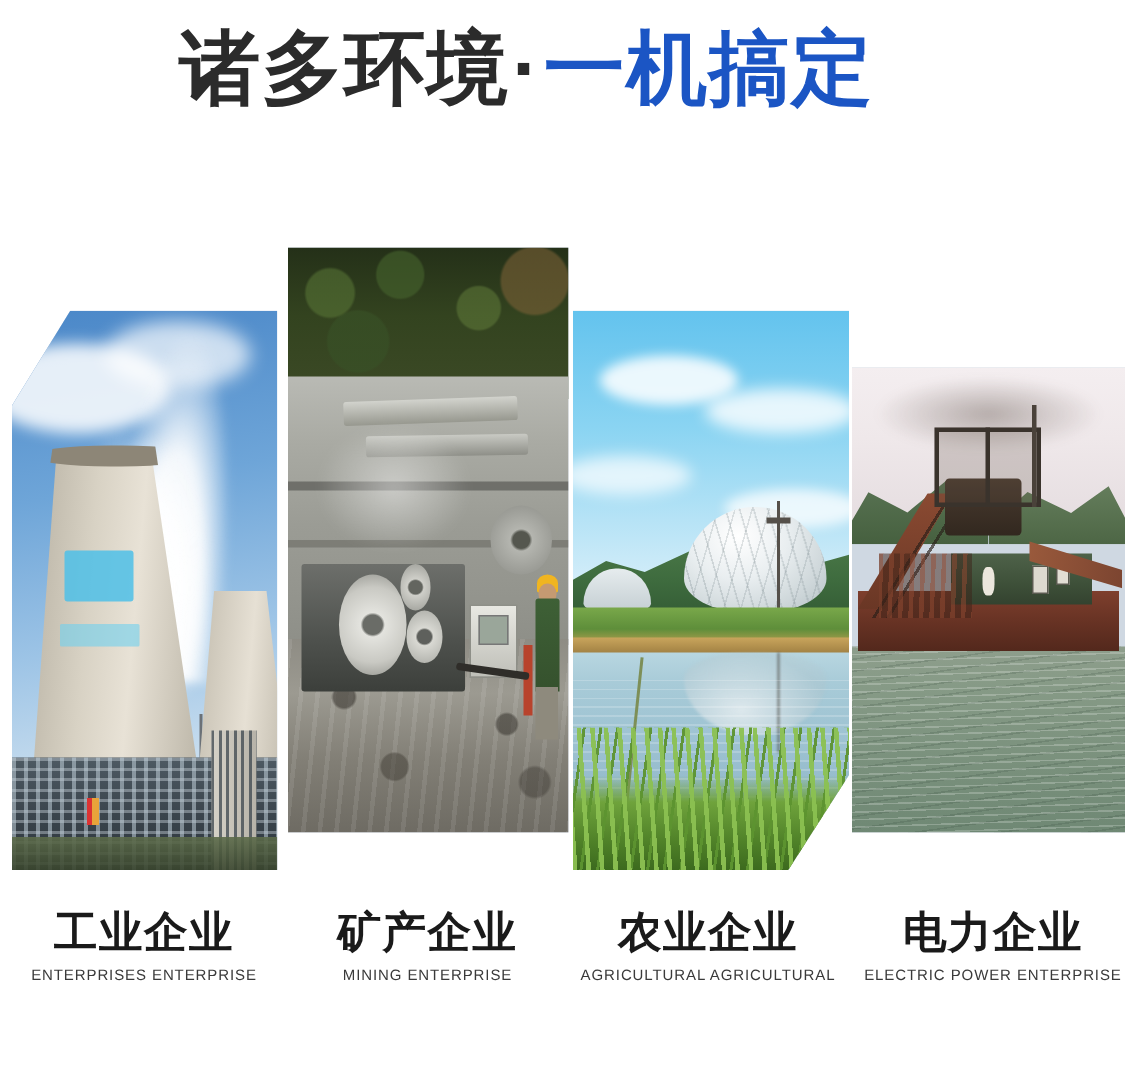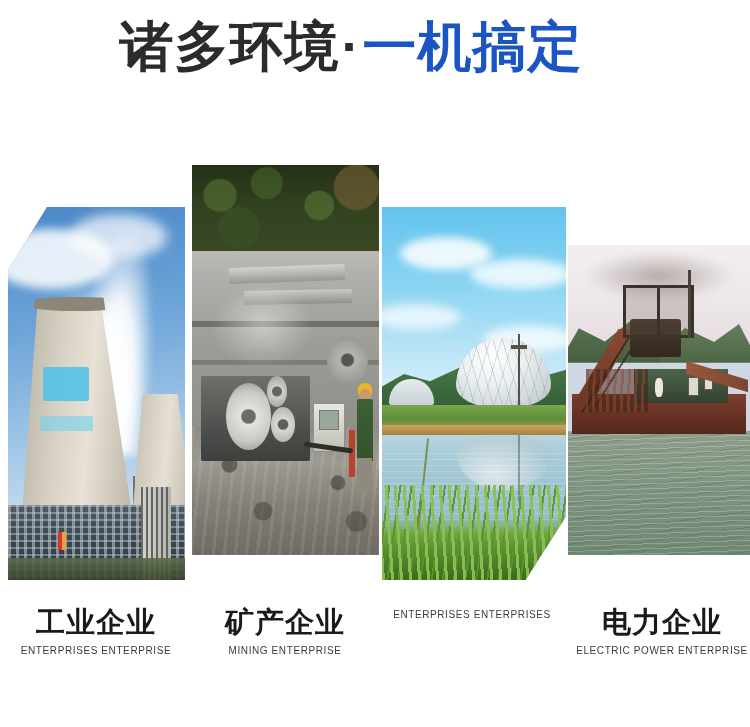--- a/index.html
+++ b/index.html
@@ -438,21 +438,22 @@
   <div class="captions">
     <div class="cap cap1">
       <div class="cn">工业企业</div>
       <div class="en">ENTERPRISES ENTERPRISE</div>
     </div>
     <div class="cap cap2">
       <div class="cn">矿产企业</div>
       <div class="en">MINING ENTERPRISE</div>
     </div>
     <div class="cap cap3">
-      <div class="en">ENTERPRISES ENTERPRISES</div>
+      <div class="cn">农业企业</div>
+      <div class="en">AGRICULTURAL AGRICULTURAL</div>
     </div>
     <div class="cap cap4">
       <div class="cn">电力企业</div>
       <div class="en">ELECTRIC POWER ENTERPRISE</div>
     </div>
   </div>
 
 </div>
 
 </body></html>

